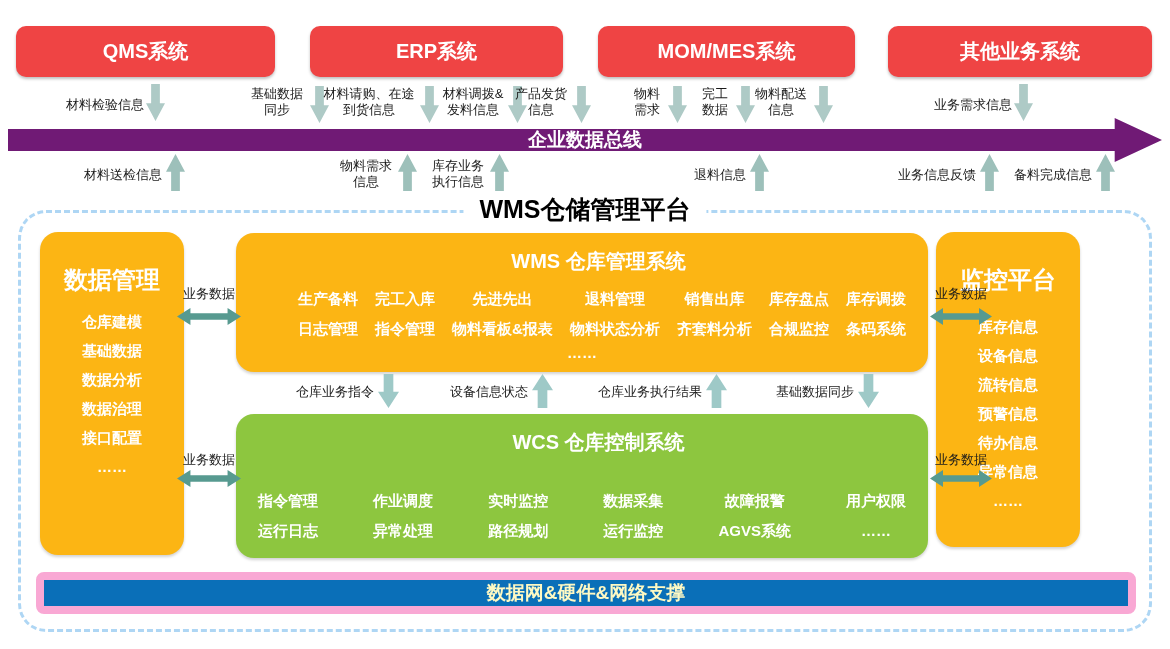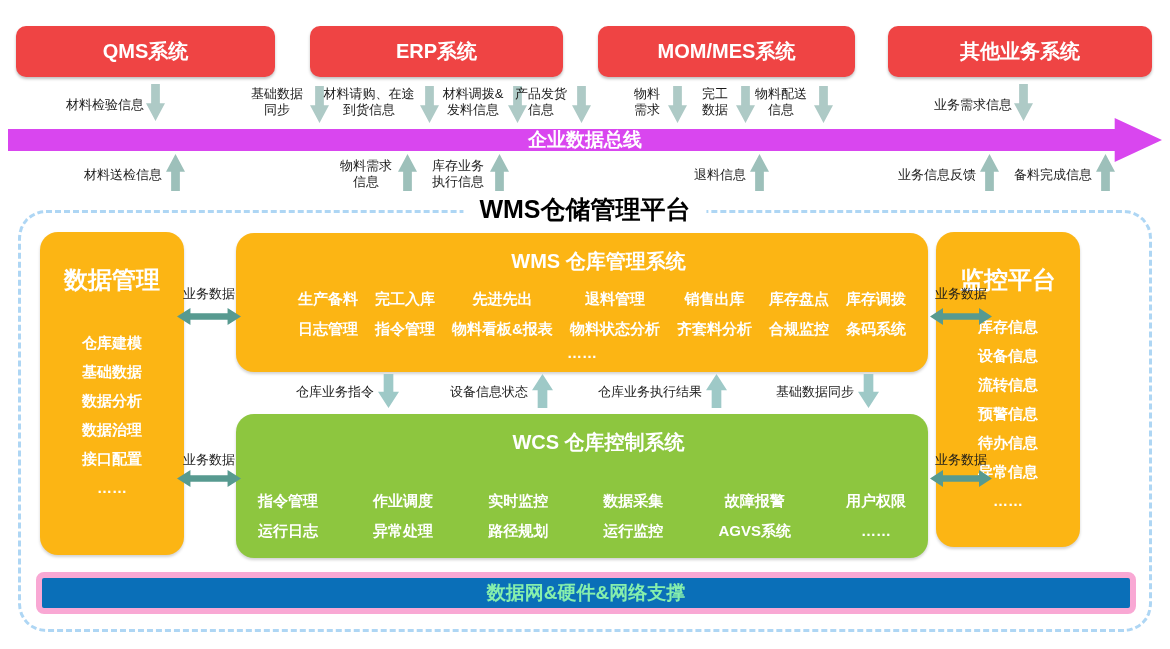--- a/index.html
+++ b/index.html
@@ -31,21 +31,21 @@
     clip-path:polygon(50% 0, 100% 48%, 73% 48%, 73% 100%, 27% 100%, 27% 48%, 0 48%); }
   .ar-mid { background:#9ec9c7; width:21px; height:34px; }
 
   
   .ar-dbl { position:absolute; height:17px; background:#579a90;
     clip-path:polygon(0 50%, 21% 0, 21% 31%, 79% 31%, 79% 0, 100% 50%, 79% 100%, 79% 69%, 21% 69%, 21% 100%); }
 
   
   .bus {
     position:absolute; left:8px; top:118px; width:1154px; height:44px;
-    background:#d946ef;
+    background:#701a75;
     clip-path:polygon(0 25%, 95.9% 25%, 95.9% 0, 100% 50%, 95.9% 100%, 95.9% 75%, 0 75%);
     display:flex; align-items:center; justify-content:center;
     color:#ffffff; font-size:19px; font-weight:bold;
   }
 
   
   .platform {
     position:absolute; left:18px; top:210px; width:1134px; height:422px;
     border:3px dashed #aed6f4; border-radius:28px;
   }
@@ -54,21 +54,21 @@
     background:#ffffff; padding:0 16px; z-index:5;
     font-size:25px; font-weight:bold; color:#000000; white-space:nowrap;
   }
 
   
   .side-panel {
     position:absolute; width:144px; background:#fcb514; border-radius:18px;
     color:#ffffff; text-align:center; box-shadow:0 2px 3px rgba(0,0,0,0.18);
   }
   .side-panel .ptitle { font-size:24px; font-weight:bold; margin-top:32px; }
-  .side-panel .pitems { margin-top:32px; }
+  .side-panel .pitems { margin-top:11px; }
   .side-panel .pitems div { font-size:15px; font-weight:bold; line-height:29px; }
 
   
   .center-panel {
     position:absolute; left:236px; width:692px; border-radius:18px;
     color:#ffffff; box-shadow:0 2px 3px rgba(0,0,0,0.18);
   }
   .center-panel .ctitle { text-align:center; font-size:20px; font-weight:bold; padding-top:15px;padding-left:33px; }
   .cols { display:flex; justify-content:space-between; padding:0 22px; }
   .col { text-align:center; }
@@ -76,23 +76,23 @@
   .more-dots { text-align:center; font-size:15px; font-weight:bold; line-height:18px; }
 
   .wms-panel { top:233px; height:139px; background:#fcb514; }
   .wms-panel .cols { margin-top:9px;margin-left:40px; }
   .wcs-panel { top:414px; height:144px; background:#8dc63f; }
   .wcs-panel .cols { margin-top:30px; }
 
   
   .bottom-bar {
     position:absolute; left:36px; top:572px; width:1100px; height:42px;
-    background:#0a6fb8; border:6px solid #f9a8d4; border-radius:8px;
+    background:#0a6fb8; border:8px solid #f9a8d4; border-radius:8px;
     display:flex; align-items:center; justify-content:center;
-    color:#86efac; font-size:19px; font-weight:bold;
+    color:#fef9c3; font-size:19px; font-weight:bold;
   }
 </style>
 </head>
 <body>
 
 <div class="canvas">
 
   <div class="sysbox" style="left:16px;width:259px;">QMS系统</div>
   <div class="sysbox" style="left:310px;width:253px;">ERP系统</div>
   <div class="sysbox" style="left:598px;width:257px;">MOM/MES系统</div>

